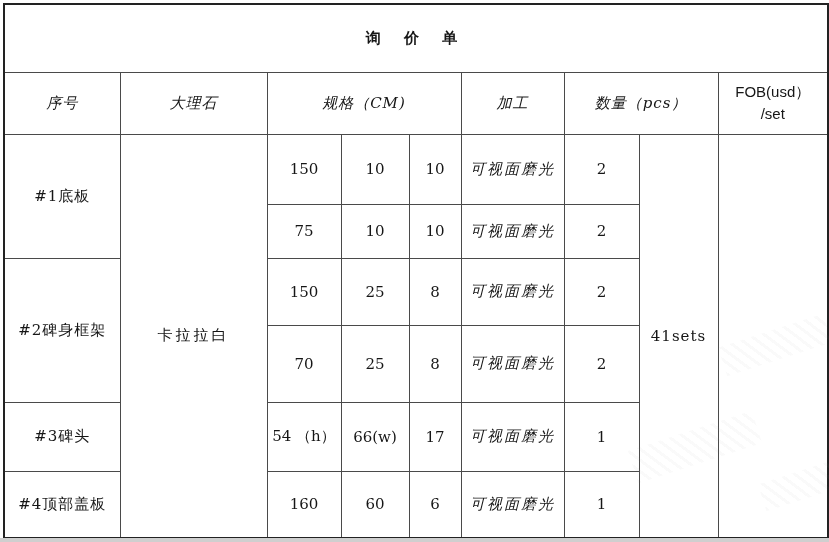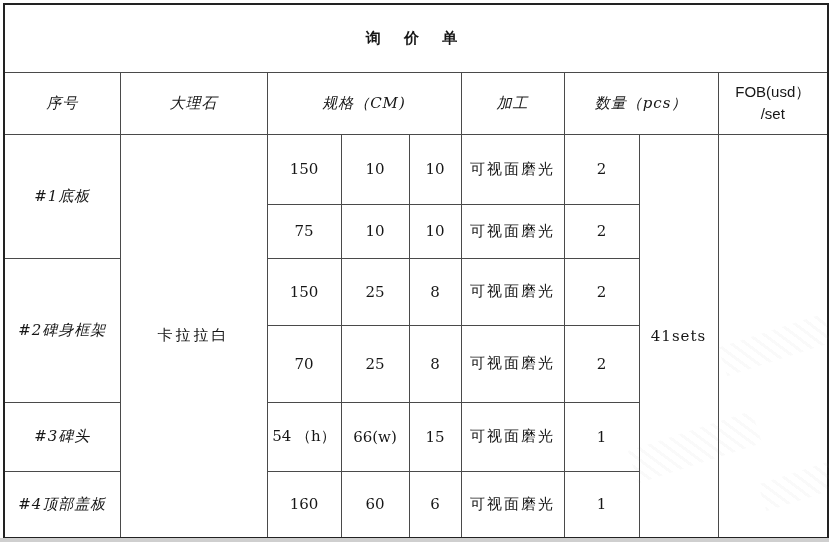--- a/index.html
+++ b/index.html
@@ -57,33 +57,33 @@
   td.fob-header-cell {
     font-family: "Liberation Sans", "DejaVu Sans", sans-serif;
     font-weight: normal;
     font-size: 15px;
     line-height: 1.45;
     letter-spacing: 0;
   }
   td.item-cell {
     font-size: 15px;
     letter-spacing: 1px;
-    font-style: italic;
   }
   td.marble-cell {
     font-size: 16px;
     letter-spacing: 3px;
     font-family: Liberation Serif, serif;
   }
   td.num-cell {
     font-size: 15px;
   }
   td.process-cell {
     font-size: 14px;
     letter-spacing: 2px;
+    font-style: italic;
   }
   td.total-cell {
     font-size: 15px;
     letter-spacing: 1px;
   }
   .bottom-strip {
     position: absolute;
     left: 0;
     top: 538px;
     width: 829px;
@@ -177,21 +177,21 @@
       <td class="num-cell">25</td>
       <td class="num-cell">8</td>
       <td class="process-cell">可视面磨光</td>
       <td class="num-cell">2</td>
     </tr>
 
     <tr class="h-r5">
       <td class="item-cell">#3碑头</td>
       <td class="num-cell">54 （h）</td>
       <td class="num-cell">66(w)</td>
-      <td class="num-cell">15</td>
+      <td class="num-cell">17</td>
       <td class="process-cell">可视面磨光</td>
       <td class="num-cell">1</td>
     </tr>
 
     <tr class="h-r6">
       <td class="item-cell">#4顶部盖板</td>
       <td class="num-cell">160</td>
       <td class="num-cell">60</td>
       <td class="num-cell">6</td>
       <td class="process-cell">可视面磨光</td>

